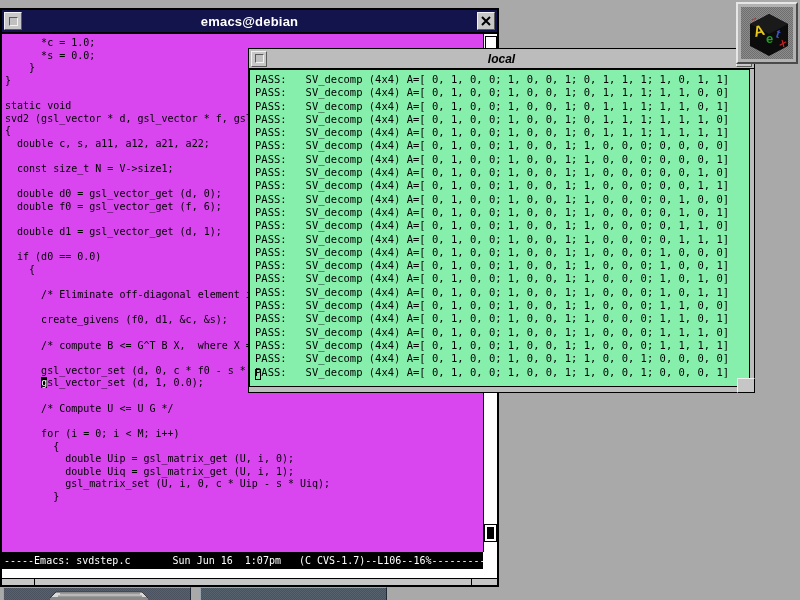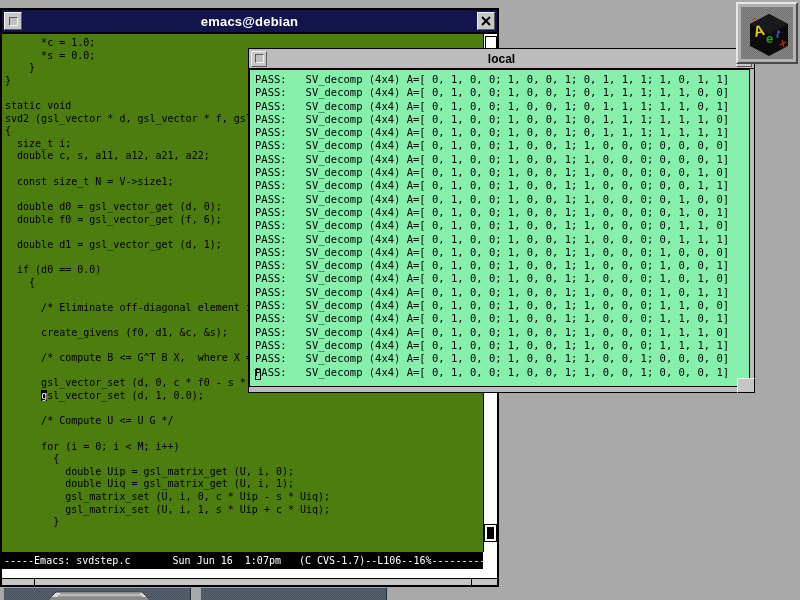--- a/index.html
+++ b/index.html
@@ -31,21 +31,21 @@
   #emacs-titlebar{
     height:22px;flex:0 0 22px;background:#14144c;
     border-bottom:2px solid #000;
     display:flex;align-items:center;padding:0 2px;gap:2px;
   }
   #emacs-titlebar .title{
     flex:1;text-align:center;color:#fff;font-weight:bold;font-size:13px;
     letter-spacing:.2px;
   }
   .tb-btn{width:18px;height:18px}
-  #emacs-main{flex:1;position:relative;overflow:hidden;background:#4d7c0f}
+  #emacs-main{flex:1;position:relative;overflow:hidden;background:#d946ef}
   #emacs-code{
     position:absolute;left:3px;top:3px;right:15px;bottom:0;
     font-family:"DejaVu Sans Mono",monospace;font-size:10px;
     color:#000;overflow:hidden;
   }
   #emacs-code .ln{height:12.62px;line-height:12.62px;white-space:pre}
   .blkcur{background:#000;color:#fff}
   #emacs-scrollbar{
     position:absolute;top:0;right:0;width:14px;bottom:0;
     background:#fff;border-left:1px solid #000;box-sizing:border-box;
@@ -68,21 +68,21 @@
     flex:0 0 6px;background:#c6c6c6;border-top:1px solid #000;position:relative;
   }
   .handle-div{position:absolute;top:0;bottom:0;width:1px;background:#000}
   
   #term{
     left:248px;top:48px;width:507px;height:345px;
     border:1px solid #000;background:#bcbcbc;
   }
   #term-titlebar{
     height:19px;background:#bcbcbc;border-bottom:1px solid #000;
-    display:flex;align-items:center;padding:0 2px;gap:2px;
+    display:flex;align-items:center;padding:0 2px;gap:2px;font-style:italic;
   }
   #term-titlebar .title{
     flex:1;text-align:center;color:#000;font-weight:bold;font-size:12px;
   }
   .tb-btn-sm{width:16px;height:16px}
   #term-content{
     position:absolute;left:0;top:20px;right:4px;bottom:5px;
     background:#86efac;border:1px solid #000;box-sizing:border-box;
     padding:3px 0 0 5px;
     font-family:"DejaVu Sans Mono",monospace;font-size:10.5px;color:#000;
@@ -135,21 +135,20 @@
   <div id="emacs-main">
     <div id="emacs-code">
         <div class="ln">      *c = 1.0;</div>
         <div class="ln">      *s = 0.0;</div>
         <div class="ln">    }</div>
         <div class="ln">}</div>
         <div class="ln"></div>
         <div class="ln">static void</div>
         <div class="ln">svd2 (gsl_vector * d, gsl_vector * f, gsl_matrix * U, gsl_matrix * V)</div>
         <div class="ln">{</div>
-        <div class="ln">  size_t i;</div>
         <div class="ln">  double c, s, a11, a12, a21, a22;</div>
         <div class="ln"></div>
         <div class="ln">  const size_t N = V-&gt;size1;</div>
         <div class="ln"></div>
         <div class="ln">  double d0 = gsl_vector_get (d, 0);</div>
         <div class="ln">  double f0 = gsl_vector_get (f, 6);</div>
         <div class="ln"></div>
         <div class="ln">  double d1 = gsl_vector_get (d, 1);</div>
         <div class="ln"></div>
         <div class="ln">  if (d0 == 0.0)</div>
@@ -164,21 +163,20 @@
         <div class="ln">      gsl_vector_set (d, 0, c * f0 - s * d1);</div>
         <div class="ln">      <span class="blkcur">g</span>sl_vector_set (d, 1, 0.0);</div>
         <div class="ln"></div>
         <div class="ln">      /* Compute U &lt;= U G */</div>
         <div class="ln"></div>
         <div class="ln">      for (i = 0; i &lt; M; i++)</div>
         <div class="ln">        {</div>
         <div class="ln">          double Uip = gsl_matrix_get (U, i, 0);</div>
         <div class="ln">          double Uiq = gsl_matrix_get (U, i, 1);</div>
         <div class="ln">          gsl_matrix_set (U, i, 0, c * Uip - s * Uiq);</div>
-        <div class="ln">          gsl_matrix_set (U, i, 1, s * Uip + c * Uiq);</div>
         <div class="ln">        }</div>
       </div>
     <div id="emacs-scrollbar">
       <div id="emacs-scroll-thumb"></div>
       <div id="emacs-scroll-bottom"></div>
     </div>
   </div>
   <div id="emacs-modeline">-----Emacs: svdstep.c       Sun Jun 16  1:07pm   (C CVS-1.7)--L106--16%--------------------</div>
   <div id="emacs-minibuffer"></div>
   <div id="emacs-handlebar">

